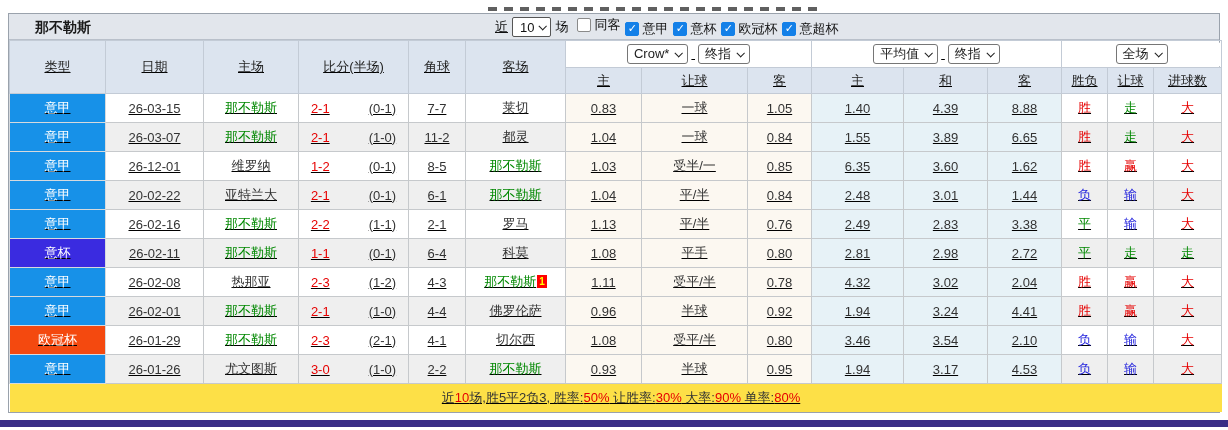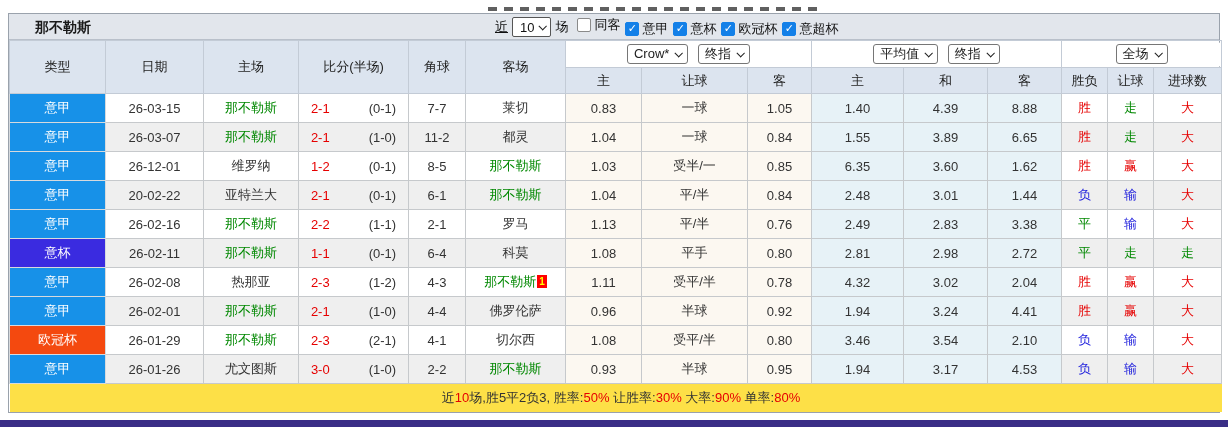--- a/index.html
+++ b/index.html
@@ -1,17 +1,17 @@
 <!DOCTYPE html>
 <html><head>
 <meta charset="utf-8">
 <style>
   * { margin:0; padding:0; box-sizing:border-box; }
   body { font-family:"Liberation Sans","DejaVu Sans",sans-serif; background:#fff; }
-  .page { position:relative; width:1228px; height:430px; overflow:hidden; background:#fff; }
+  .page { position:relative; width:1228px; height:430px; overflow:hidden; background:#fff;text-decoration:underline; }
 
   .smudge-strip { position:relative; height:13px; background:#fff; }
   .smudge { position:absolute; left:488px; top:7px; width:330px; height:4px;
     background:repeating-linear-gradient(90deg,#444 0 9px,transparent 9px 16px); opacity:.85; }
 
   .panel { margin:0 8px; border:1px solid #9aa2ac; background:#fff; }
 
   
   .titlebar { position:relative; height:26px; background:#e2e6ec; border-bottom:1px solid #b9c0ca; font-size:13px; }
   .tb-title { position:absolute; left:26px; top:0; line-height:26px; font-weight:bold; color:#1a1a1a; font-size:14px; }

